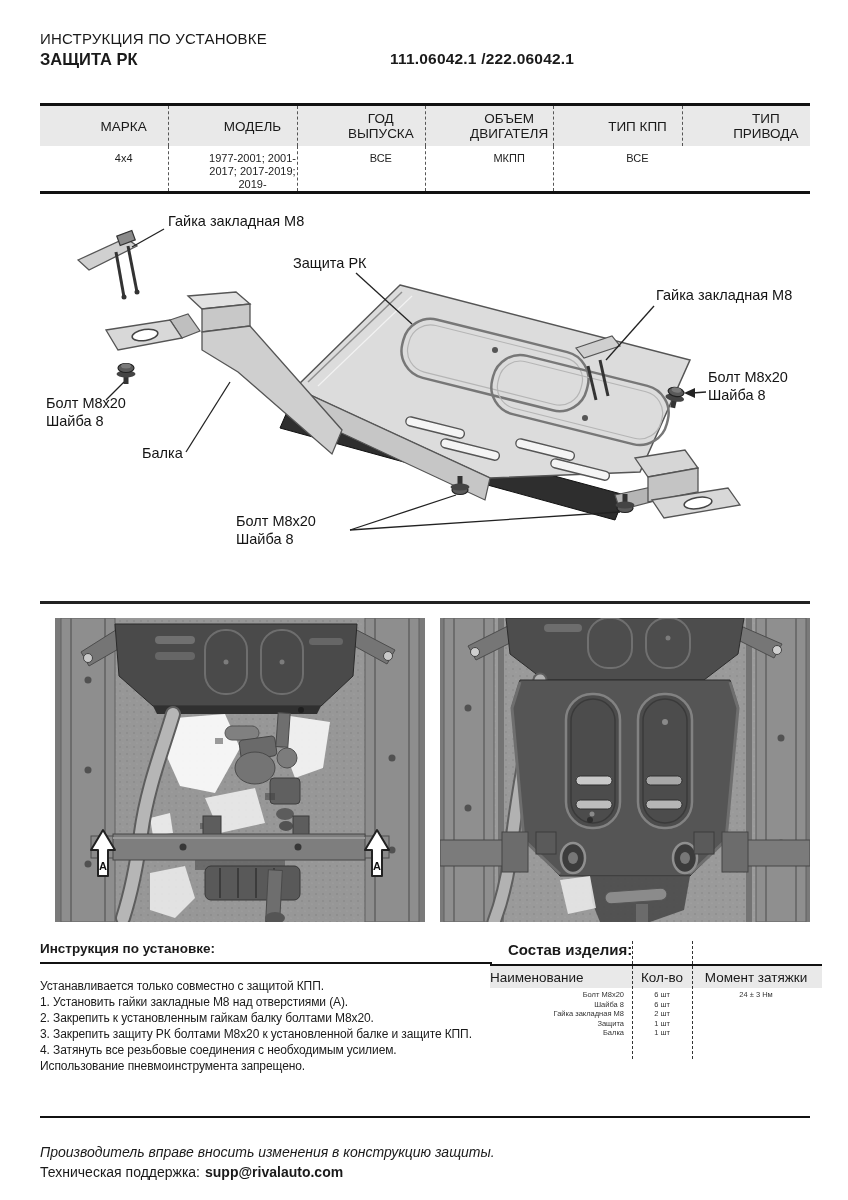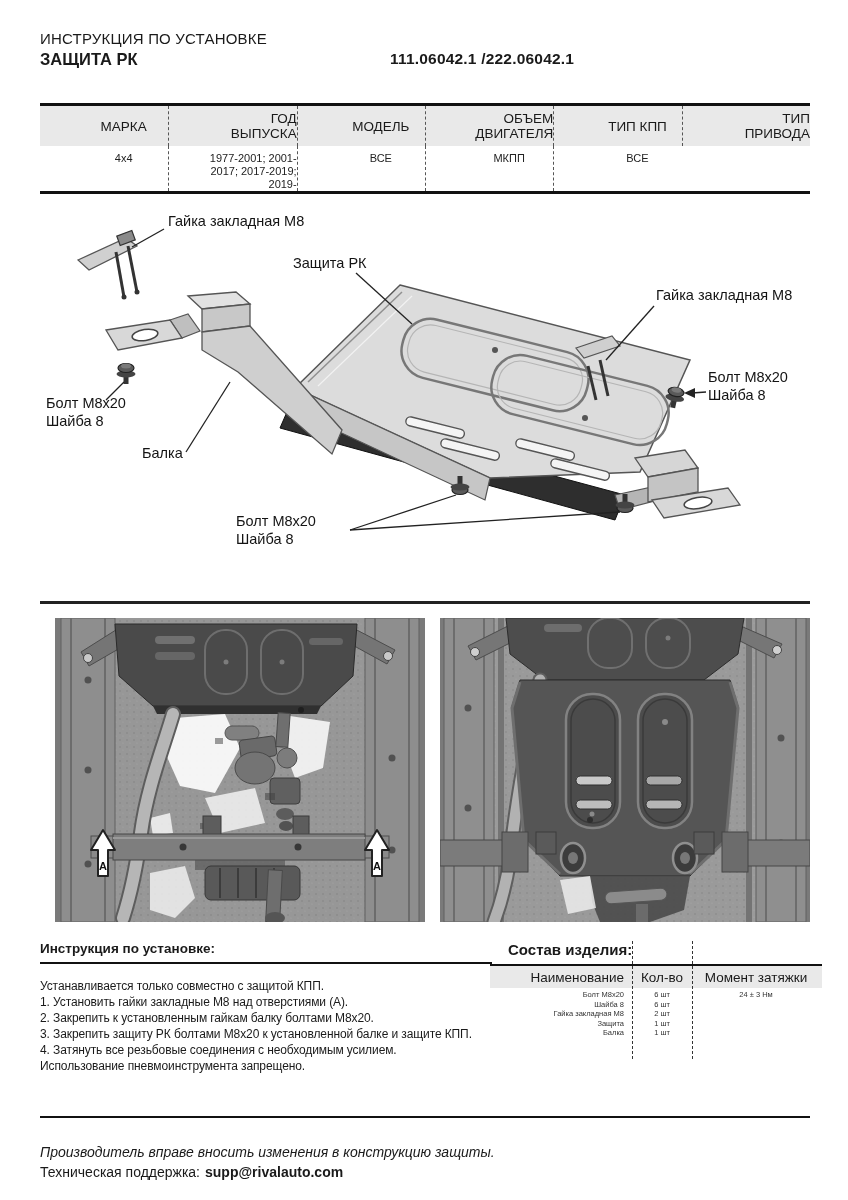--- a/index.html
+++ b/index.html
@@ -6,38 +6,38 @@
   .page{position:relative;width:848px;height:1200px;background:#fff;overflow:hidden;
         font-family:"Liberation Sans", sans-serif;color:#1a1a1a;}
   .abs{position:absolute;}
   
   .doc-type{left:40px;top:30px;font-size:15px;letter-spacing:.2px;}
   .product{left:40px;top:50px;font-size:16.5px;font-weight:bold;}
   .partnums{left:390px;top:50px;font-size:15.5px;font-weight:bold;letter-spacing:.2px;}
   
   .spec-table{left:40px;top:103px;width:770px;border-top:3px solid #111;border-bottom:3px solid #111;}
   .spec-row{display:grid;grid-template-columns:repeat(6,1fr);}
-  .spec-cell{display:flex;align-items:center;justify-content:center;text-align:right;
+  .spec-cell{display:flex;align-items:center;justify-content:center;text-align:center;
              border-left:1px dashed #555;padding-left:39px;}
   .spec-cell:first-child{border-left:none;}
   .spec-head .spec-cell{background:#e9e9e9;min-height:40px;font-size:13.5px;}
   .spec-head .spec-cell span{display:inline-block;max-width:92px;line-height:15px;}
   .spec-body .spec-cell{background:#fff;min-height:36px;font-size:11px;align-items:flex-start;padding-top:6px;}
   .spec-body .spec-cell span{display:inline-block;max-width:118px;line-height:13px;color:#222;}
   
   .instr{left:40px;top:941px;width:452px;}
   .instr-h{font-size:13.5px;font-weight:bold;padding-bottom:6px;border-bottom:2.5px solid #111;}
   .instr-lines{margin-top:14px;font-size:12px;line-height:16px;letter-spacing:-0.1px;white-space:nowrap;}
   
   .parts{left:490px;top:941px;width:332px;height:122px;}
   .parts-h{font-size:15px;font-weight:bold;margin-left:18px;margin-bottom:6px;}
   .parts-table{border-top:2.5px solid #111;}
   .parts-head{display:grid;grid-template-columns:142px 60px 128px;background:#e9e9e9;min-height:22px;
               align-items:center;font-size:13.5px;}
-  .parts-head .c1{text-align:right;padding-right:8px;padding-left:36px;}
+  .parts-head .c1{padding-right:8px;}
   .parts-head .c2{text-align:center;}
   .parts-head .c3{text-align:center;}
   .parts-body{margin-top:2px;}
   .parts-row{display:grid;grid-template-columns:142px 60px 128px;font-size:7.5px;line-height:9.5px;color:#333;}
   .parts-row .c1{text-align:right;padding-right:8px;}
   .parts-row .c2{text-align:center;}
   .parts-row .c3{text-align:center;}
   .vdash{position:absolute;top:0;width:0;height:118px;border-left:1.5px dashed #333;}
   
   .footer{left:40px;top:1116px;width:770px;border-top:2.5px solid #111;}
@@ -55,24 +55,24 @@
   <div class="abs doc-type">ИНСТРУКЦИЯ ПО УСТАНОВКЕ</div>
   <div class="abs product">ЗАЩИТА РК</div>
   <div class="abs partnums">111.06042.1 /222.06042.1</div>
 
   <div class="abs spec-table">
     <div class="spec-row spec-head">
       <div class="spec-cell">
           <span>МАРКА</span>
         </div>
       <div class="spec-cell">
+          <span>МОДЕЛЬ</span>
+        </div>
+      <div class="spec-cell">
           <span>ГОД ВЫПУСКА</span>
-        </div>
-      <div class="spec-cell">
-          <span>МОДЕЛЬ</span>
         </div>
       <div class="spec-cell">
           <span>ОБЪЕМ ДВИГАТЕЛЯ</span>
         </div>
       <div class="spec-cell">
           <span>ТИП КПП</span>
         </div>
       <div class="spec-cell">
           <span>ТИП ПРИВОДА</span>
         </div>

